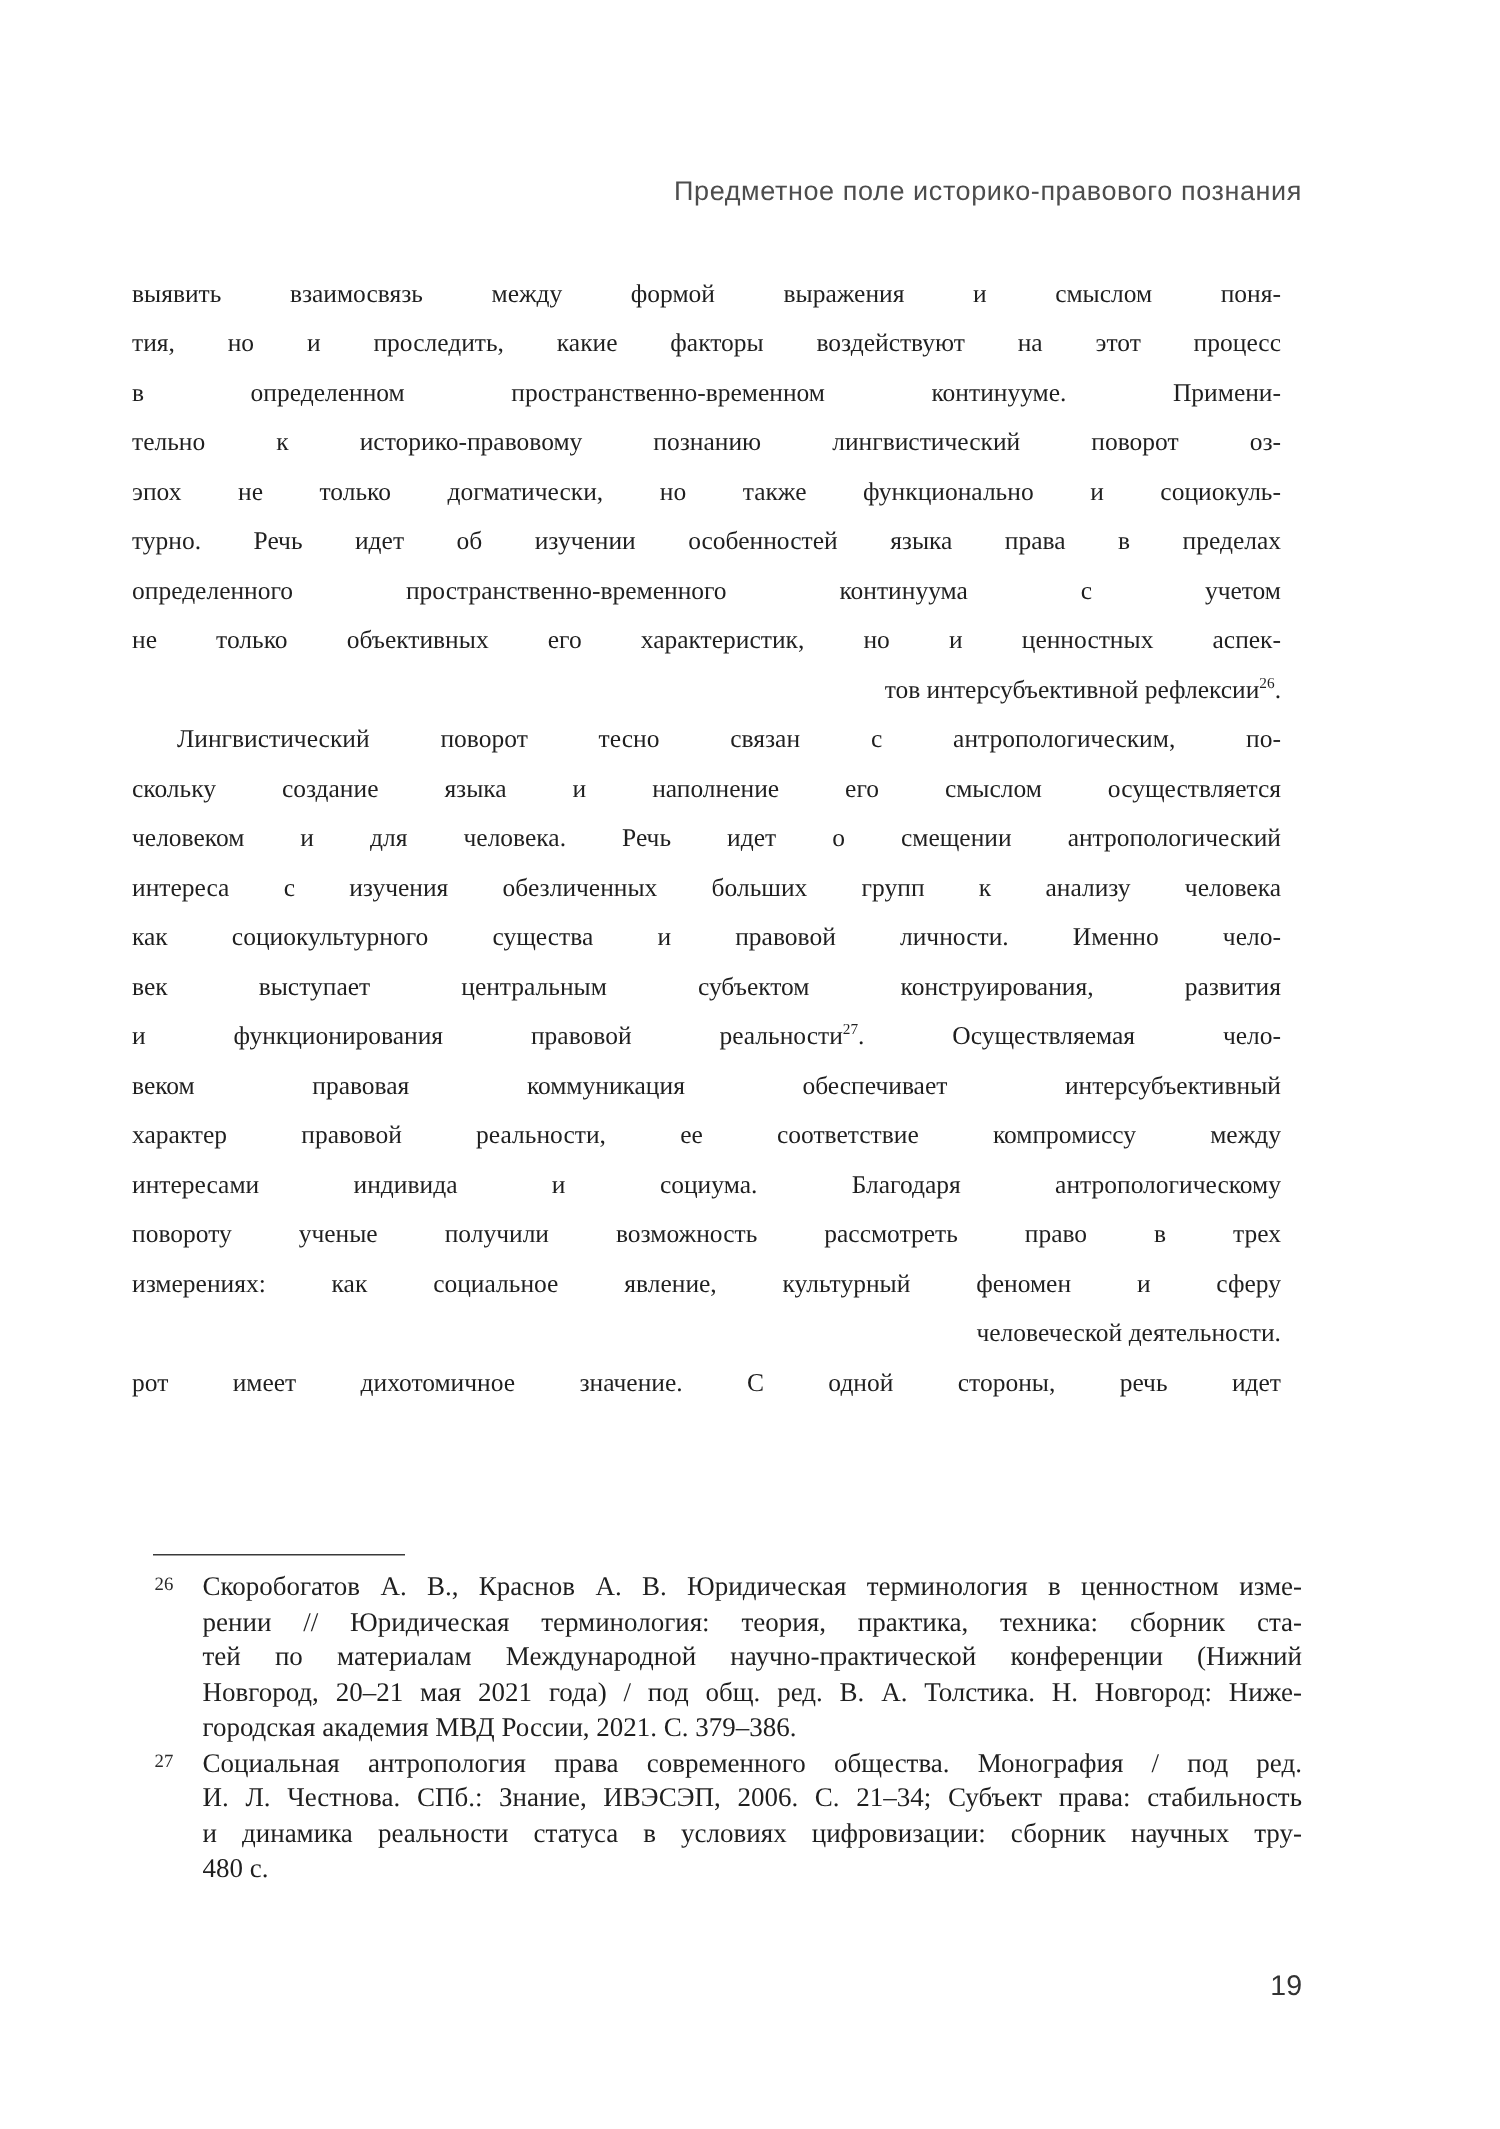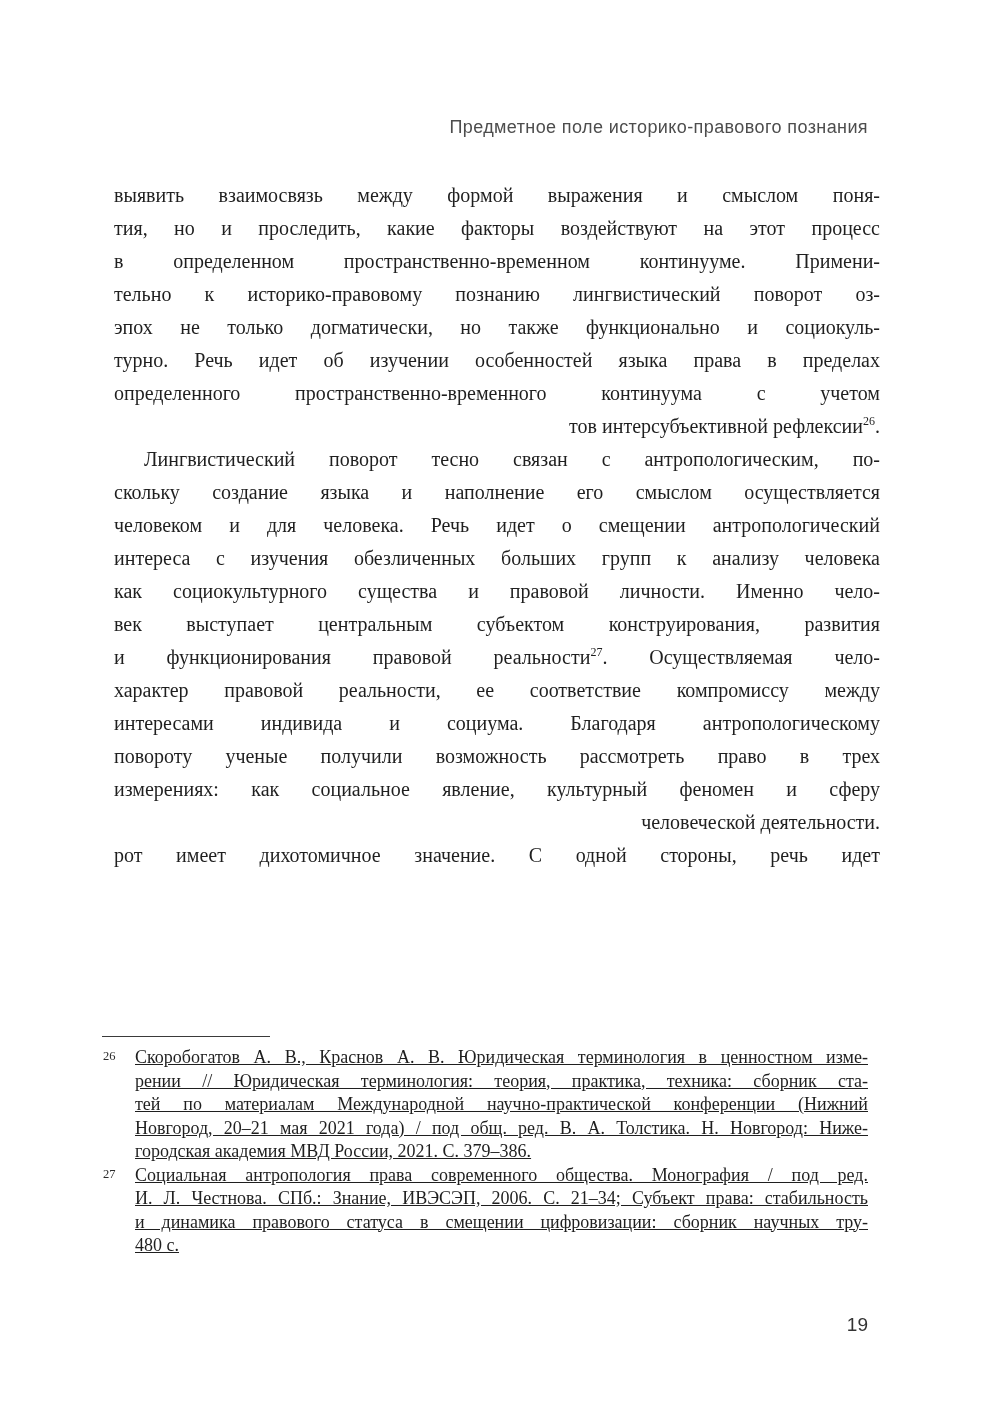--- a/index.html
+++ b/index.html
@@ -17,24 +17,24 @@
     top: 117px;
     right: 132px;
     font-family: "Liberation Sans", "DejaVu Sans", sans-serif;
     font-size: 18px;
     letter-spacing: 0.4px;
     color: #4d4d4d;
     white-space: nowrap;
   }
   .body-text {
     position: absolute;
-    left: 114px;
+    left: 88px;
     top: 179px;
     width: 766px;
-    font-size: 20px;
+    font-size: 17px;
     line-height: 33px;
   }
   .bline { text-align: right; white-space: normal; }
   .bline.just { text-align: justify; text-align-last: justify; }
   .bline.ind { text-indent: 30px; }
   .bline sup, .fline sup {
     font-size: 0.6em;
     vertical-align: super;
     line-height: 0;
   }
@@ -54,21 +54,21 @@
     line-height: 23.5px;
   }
   .footnote { position: relative; padding-left: 33px; }
   .fn-num {
     position: absolute;
     left: 1px;
     top: -1px;
     font-size: 12.5px;
     color: #2a2a2a;
   }
-  .fline { text-align: left; text-decoration: underline; }
+  .fline { text-align: left; }
   .fline.just { text-align: justify; text-align-last: justify; }
   .page-number {
     position: absolute;
     top: 1314px;
     right: 132px;
     font-family: "Liberation Sans", "DejaVu Sans", sans-serif;
     font-size: 19px;
     color: #333333;
     margin-left: 36px;
   }
@@ -81,30 +81,32 @@
 
   <div class="body-text" id="bodyText">
       <div>
         <div class="bline just">выявить взаимосвязь между формой выражения и смыслом поня-</div>
         <div class="bline just">тия, но и проследить, какие факторы воздействуют на этот процесс</div>
         <div class="bline just">в определенном пространственно-временном континууме. Примени-</div>
         <div class="bline just">тельно к историко-правовому познанию лингвистический поворот оз-</div>
         <div class="bline just">эпох не только догматически, но также функционально и социокуль-</div>
         <div class="bline just">турно. Речь идет об изучении особенностей языка права в пределах</div>
         <div class="bline just">определенного пространственно-временного континуума с учетом</div>
+        <div class="bline just">не только объективных его характеристик, но и ценностных аспек-</div>
         <div class="bline">тов интерсубъективной рефлексии<sup>26</sup>.</div>
       </div>
       <div>
         <div class="bline just ind">Лингвистический поворот тесно связан с антропологическим, по-</div>
         <div class="bline just">скольку создание языка и наполнение его смыслом осуществляется</div>
         <div class="bline just">человеком и для человека. Речь идет о смещении антропологический</div>
         <div class="bline just">интереса с изучения обезличенных больших групп к анализу человека</div>
         <div class="bline just">как социокультурного существа и правовой личности. Именно чело-</div>
         <div class="bline just">век выступает центральным субъектом конструирования, развития</div>
         <div class="bline just">и функционирования правовой реальности<sup>27</sup>. Осуществляемая чело-</div>
+        <div class="bline just">веком правовая коммуникация обеспечивает интерсубъективный</div>
         <div class="bline just">характер правовой реальности, ее соответствие компромиссу между</div>
         <div class="bline just">интересами индивида и социума. Благодаря антропологическому</div>
         <div class="bline just">повороту ученые получили возможность рассмотреть право в трех</div>
         <div class="bline just">измерениях: как социальное явление, культурный феномен и сферу</div>
         <div class="bline">человеческой деятельности.</div>
       </div>
       <div>
         <div class="bline just">рот имеет дихотомичное значение. С одной стороны, речь идет</div>
       </div>
     </div>
@@ -117,19 +119,19 @@
         <div class="fline just">Скоробогатов А. В., Краснов А. В. Юридическая терминология в ценностном изме-</div>
         <div class="fline just">рении // Юридическая терминология: теория, практика, техника: сборник ста-</div>
         <div class="fline just">тей по материалам Международной научно-практической конференции (Нижний</div>
         <div class="fline just">Новгород, 20–21 мая 2021 года) / под общ. ред. В. А. Толстика. Н. Новгород: Ниже-</div>
         <div class="fline">городская академия МВД России, 2021. С. 379–386.</div>
       </div>
       <div class="footnote">
         <span class="fn-num">27</span>
         <div class="fline just">Социальная антропология права современного общества. Монография / под ред.</div>
         <div class="fline just">И. Л. Честнова. СПб.: Знание, ИВЭСЭП, 2006. С. 21–34; Субъект права: стабильность</div>
-        <div class="fline just">и динамика правового статуса в смещении цифровизации: сборник научных тру-</div>
+        <div class="fline just">и динамика реальности статуса в условиях цифровизации: сборник научных тру-</div>
         <div class="fline">480 с.</div>
       </div>
     </div>
 
   <div class="page-number">19</div>
 </div>
 
 </body></html>

